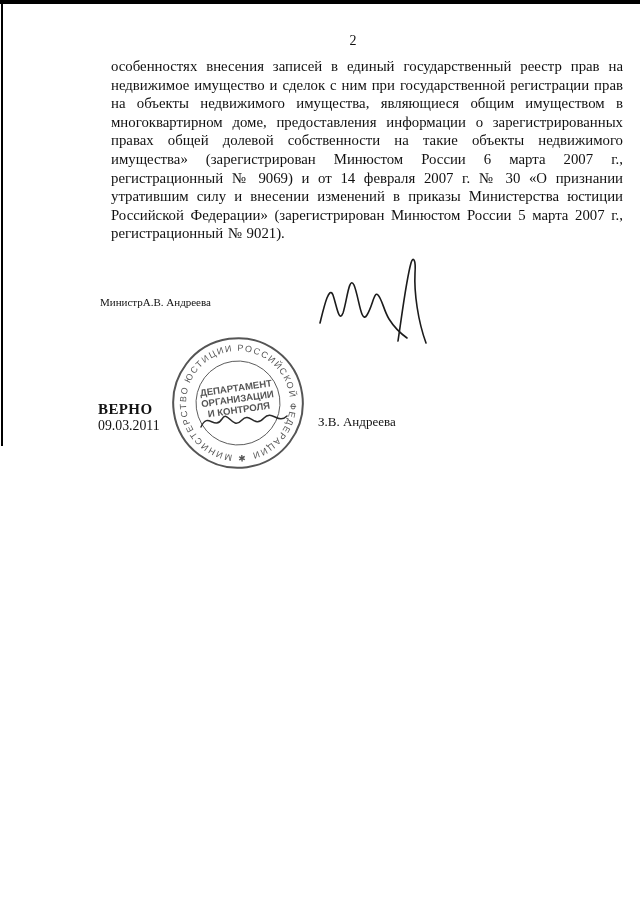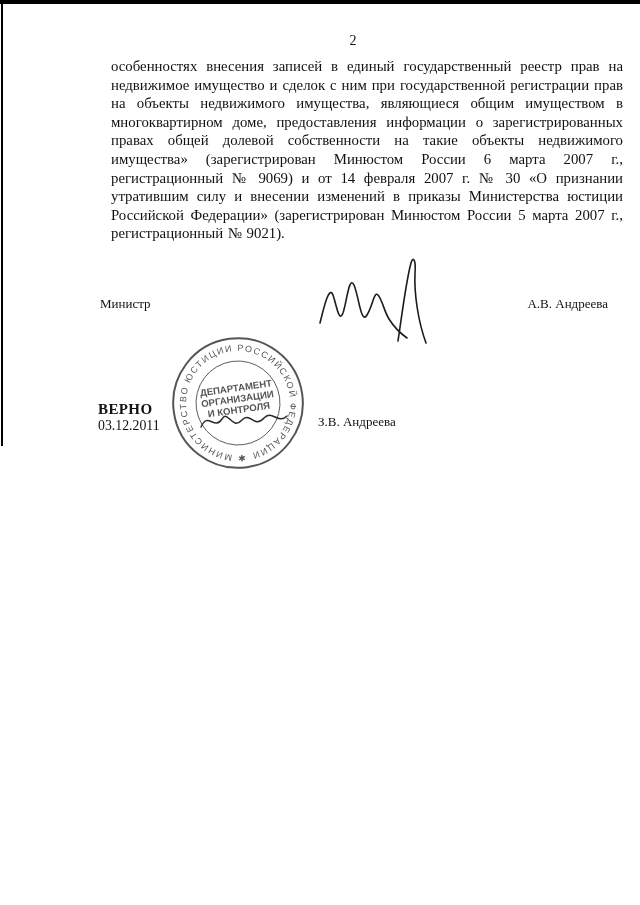--- a/index.html
+++ b/index.html
@@ -19,23 +19,22 @@
     position:absolute; top:33px; left:97px; width:512px;
     text-align:center; font-size:14px;
   }
   .paragraph {
     position:absolute; top:57px; left:111px; width:512px;
     font-size:14.8px; line-height:18.6px;
     text-align:justify; word-spacing:1px;
   }
   .sign-row {
     position:absolute; top:296px; left:100px; width:508px;
-    display:flex; justify-content:space-between;
-    font-size:13px;
-    gap:35px;
+    display:flex; 
+    font-size:11px;
   }
   .minister-signature { position:absolute; top:253px; left:314px; }
   .stamp {
     position:absolute; top:330px; left:165px;
     transform:rotate(-8deg);
     opacity:0.88;
     color:#3e3e3e;
   }
   .stamp-center-text {
     font-family:"Liberation Sans", sans-serif;
@@ -84,16 +83,16 @@
     <text class="stamp-center-text" x="80" y="67" text-anchor="middle" font-size="10.5" fill="currentColor">ДЕПАРТАМЕНТ</text>
     <text class="stamp-center-text" x="80" y="79" text-anchor="middle" font-size="10.5" fill="currentColor">ОРГАНИЗАЦИИ</text>
     <text class="stamp-center-text" x="80" y="91" text-anchor="middle" font-size="10.5" fill="currentColor">И КОНТРОЛЯ</text>
   </svg>
 
   <svg class="pen-signature" width="96" height="38" viewBox="0 0 96 38">
     <path d="M5,28 C12,12 18,32 26,20 C32,10 36,32 46,21 C54,12 58,30 68,19 C76,10 82,26 91,17" fill="none" stroke="#2a2a2a" stroke-width="1.5" stroke-linecap="round"></path>
   </svg>
 
   <div class="verno">ВЕРНО</div>
-  <div class="verno-date">03.12.2011</div>
+  <div class="verno-date">09.03.2011</div>
   <div class="clerk-name">З.В. Андреева</div>
 
 </div>
 
 </body></html>

